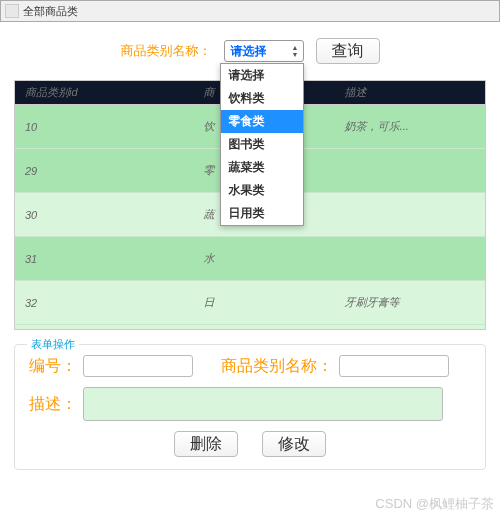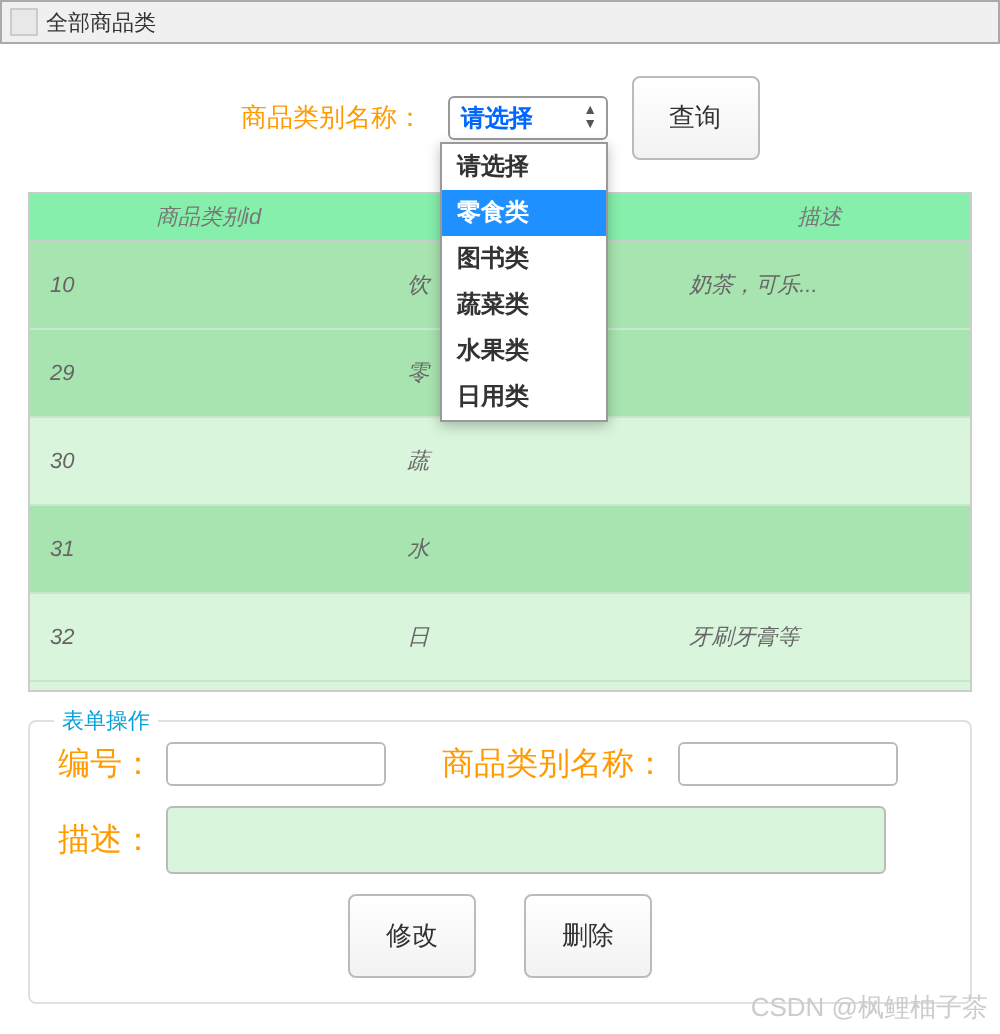--- a/index.html
+++ b/index.html
@@ -10,24 +10,24 @@
     .window-body { padding: 6px; }
     .filter-row { display: flex; align-items: center; justify-content: center; gap: 12px; padding: 10px 0 16px; position: relative; }
     .filter-label { color: #ff9a00; font-size: 13px; font-weight: 500; }
     .select-wrap { position: relative; width: 80px; font-weight: bold; }
     .select-display { width: 80px; height: 22px; border: 1px solid #999; border-radius: 3px; display: flex; align-items: center; justify-content: space-between; padding: 0 4px 0 6px; background: #fff; cursor: pointer; }
     .select-display .sel-text { color: #0066ff; font-size: 12px; }
     .stepper { display: flex; flex-direction: column; font-size: 7px; line-height: 7px; color: #555; }
     .dropdown { position: absolute; top: 23px; left: -4px; width: 84px; background: #fff; border: 1px solid #999; box-shadow: 0 2px 6px rgba(0,0,0,0.25); z-index: 100; }
     .dropdown-item { padding: 3px 8px; font-size: 12px; color: #333; cursor: pointer; }
     .dropdown-item.highlighted { background: #1e90ff; color: #fff; }
-    .btn { min-width: 64px; height: 42px; border: 1px solid #bbb; border-radius: 4px; background: linear-gradient(#fff,#f2f2f2); cursor: pointer; font-size: 13px; color: #333; display: inline-flex; align-items: center; justify-content: center; padding: 0 14px; }
+    .btn { min-width: 64px; height: 26px; border: 1px solid #bbb; border-radius: 4px; background: linear-gradient(#fff,#f2f2f2); cursor: pointer; font-size: 16px; color: #333; display: inline-flex; align-items: center; justify-content: center; padding: 0 14px; }
     .table-wrap { margin: 0 8px; border: 1px solid #ccc; height: 250px; background: #d9f5db; overflow: hidden; }
     table { width: 100%; border-collapse: collapse; font-size: 11px; }
-    thead th { background: #86efac; border-bottom: 1px solid #ccc; text-align: center; padding: 4px 10px; color: #777; font-weight: normal; font-style: italic; }
+    thead th { background: #0f172a; border-bottom: 1px solid #ccc; text-align: left; padding: 4px 10px; color: #777; font-weight: normal; font-style: italic; }
     tbody td { padding: 14px 10px; font-style: italic; color: #666; border-bottom: 1px solid #c9e8cb; }
     tbody tr.alt { background: #a8e4b0; }
     .form-panel { margin: 14px 8px 16px; border: 1px solid #e0e0e0; border-radius: 4px; padding: 10px 14px 12px; position: relative; }
     .form-legend { position: absolute; top: -8px; left: 12px; background: #fff; padding: 0 4px; font-size: 11px; color: #0aa0d9; }
     .form-row { display: flex; align-items: center; gap: 6px; margin-bottom: 10px; }
     .form-row .lbl { color: #ff9a00; font-size: 16px; }
     .text-input { height: 22px; border: 1px solid #bbb; border-radius: 3px; padding: 0 4px; background: #fff; }
     .desc-area { width: 360px; height: 34px; background: #d9f5db; border: 1px solid #bbb; border-radius: 3px; padding: 4px; resize: none; }
     .btn-row { display: flex; justify-content: center; gap: 24px; margin-top: 6px; }
     .watermark { position: fixed; right: 6px; bottom: 4px; font-size: 13px; color: #ccc; }
@@ -47,20 +47,21 @@
     <div class="select-wrap">
       <div class="select-display">
         <span class="sel-text">请选择</span>
         <span class="stepper">
           <span>▲</span>
             <span>▼</span>
         </span>
       </div>
       <div class="dropdown">
         <div class="dropdown-item">请选择</div>
+        <div class="dropdown-item">饮料类</div>
         <div class="dropdown-item highlighted">零食类</div>
         <div class="dropdown-item">图书类</div>
         <div class="dropdown-item">蔬菜类</div>
         <div class="dropdown-item">水果类</div>
         <div class="dropdown-item">日用类</div>
       </div>
     </div>
     <button class="btn">查询</button>
   </div>
 
@@ -110,20 +111,20 @@
       <input class="text-input" style="width: 110px;" value="">
       <span style="width:16px"></span>
       <span class="lbl">商品类别名称：</span>
       <input class="text-input" style="width: 110px;" value="">
     </div>
     <div class="form-row">
       <span class="lbl">描述：</span>
       <textarea class="desc-area" value="" style=""></textarea>
     </div>
     <div class="btn-row">
+      <button class="btn">删除</button>
       <button class="btn">修改</button>
-      <button class="btn">删除</button>
     </div>
   </div>
 
 </div>
 
 <div class="watermark">CSDN @枫鲤柚子茶</div>
 
 </body></html>

